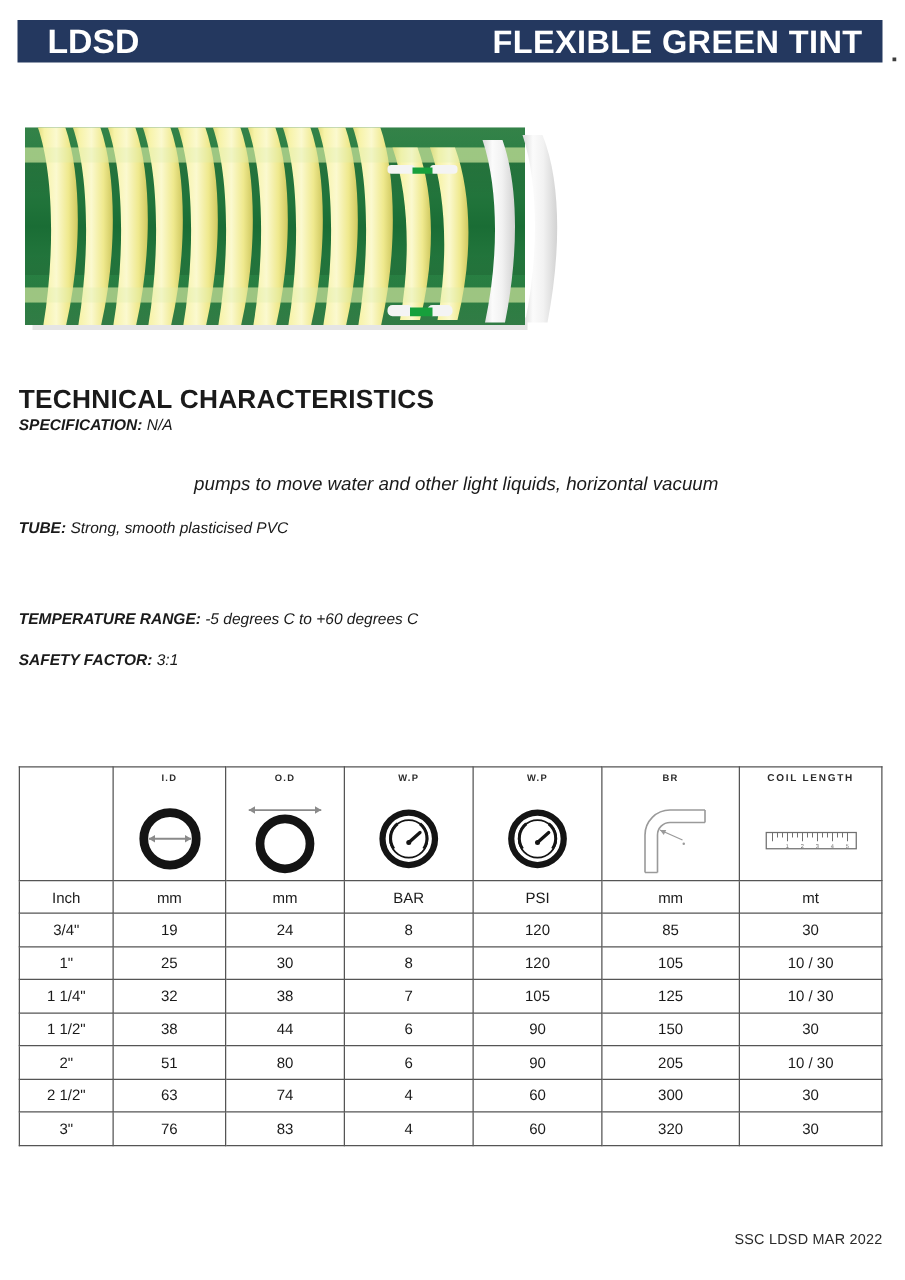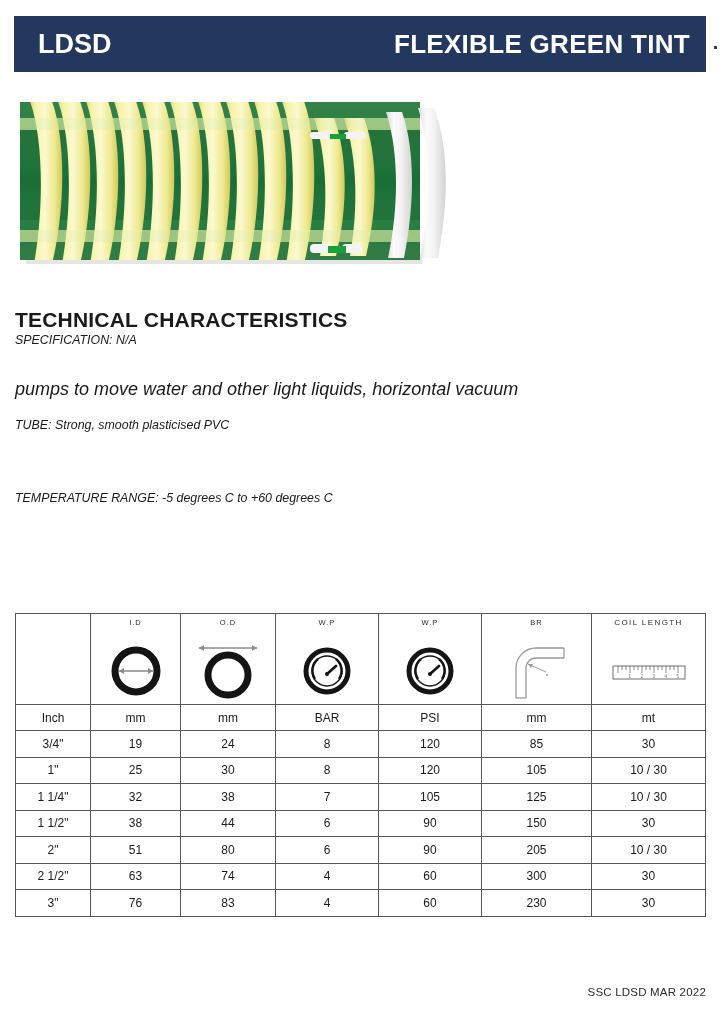--- a/index.html
+++ b/index.html
@@ -14,21 +14,21 @@
     position: relative;
     overflow: hidden;
   }
 
   
   .header-bar {
     position: absolute;
     left: 14px;
     top: 16px;
     width: 692px;
-    height: 56px;
+    height: 34px;
     background: #24385f;
     box-sizing: border-box;
     display: flex;
     align-items: center;
     justify-content: space-between;
     padding: 0 16px 0 24px;
   }
   .header-brand {
     color: #ffffff;
     font-size: 27px;
@@ -78,34 +78,35 @@
     top: 334px;
     width: 700px;
   }
   .spec-row {
     font-size: 12.4px;
     font-style: italic;
     color: #1a1a1a;
     line-height: 1.05;
   }
   .spec-row .lbl {
-    font-weight: normal;
+    font-weight: bold;
     font-style: italic;
   }
   .spec-row .val {
     font-weight: normal;
     font-style: italic;
   }
   .spec-gap-sm { height: 13px; }
   .spec-gap-lg { height: 20px; }
   .spec-cont {
-    font-size: 18px;
+    font-size: 15px;
     font-style: italic;
     color: #1a1a1a;
     line-height: 1.05;
+    text-align: center;
   }
 
   
   .spec-table {
     position: absolute;
     left: 15px;
     top: 613px;
     width: 690px;
     border-collapse: collapse;
     table-layout: fixed;
@@ -128,21 +129,21 @@
     flex-direction: column;
     align-items: center;
     justify-content: flex-start;
     height: 100%;
   }
   .icon-label {
     font-size: 7.5px;
     letter-spacing: 1px;
     color: #2b2b2b;
     margin-bottom: 12px;
-    font-weight: normal;
+    font-weight: bold;
   }
   .icon-label.wide { letter-spacing: 1.4px; font-size: 8px; }
   .icon-art {
     flex: 1;
     display: flex;
     align-items: center;
     justify-content: center;
   }
   .unit-row td { height: 25px; font-size: 12px; }
   .data-row td { height: 25.5px; font-size: 12px; }
@@ -301,20 +302,24 @@
 
   <div class="spec-gap-lg"></div>
 
   <div class="spec-row">
     <span class="lbl">TEMPERATURE RANGE:</span>
     <span class="val">-5 degrees C to +60 degrees C</span>
   </div>
 
   <div class="spec-gap-lg"></div>
 
+  <div class="spec-row">
+    <span class="lbl">SAFETY FACTOR:</span>
+    <span class="val">3:1</span>
+  </div>
 
 </div>
 
 <table class="spec-table">
   <colgroup>
     <col class="c0">
       <col class="c1">
       <col class="c2">
       <col class="c3">
       <col class="c4">
@@ -503,19 +508,19 @@
       <td>60</td>
       <td>300</td>
       <td>30</td>
     </tr>
     <tr class="data-row">
       <td>3"</td>
       <td>76</td>
       <td>83</td>
       <td>4</td>
       <td>60</td>
-      <td>230</td>
+      <td>320</td>
       <td>30</td>
     </tr>
   </tbody>
 </table>
 
 <div class="footer">SSC LDSD MAR 2022</div>
 
 </body></html>

